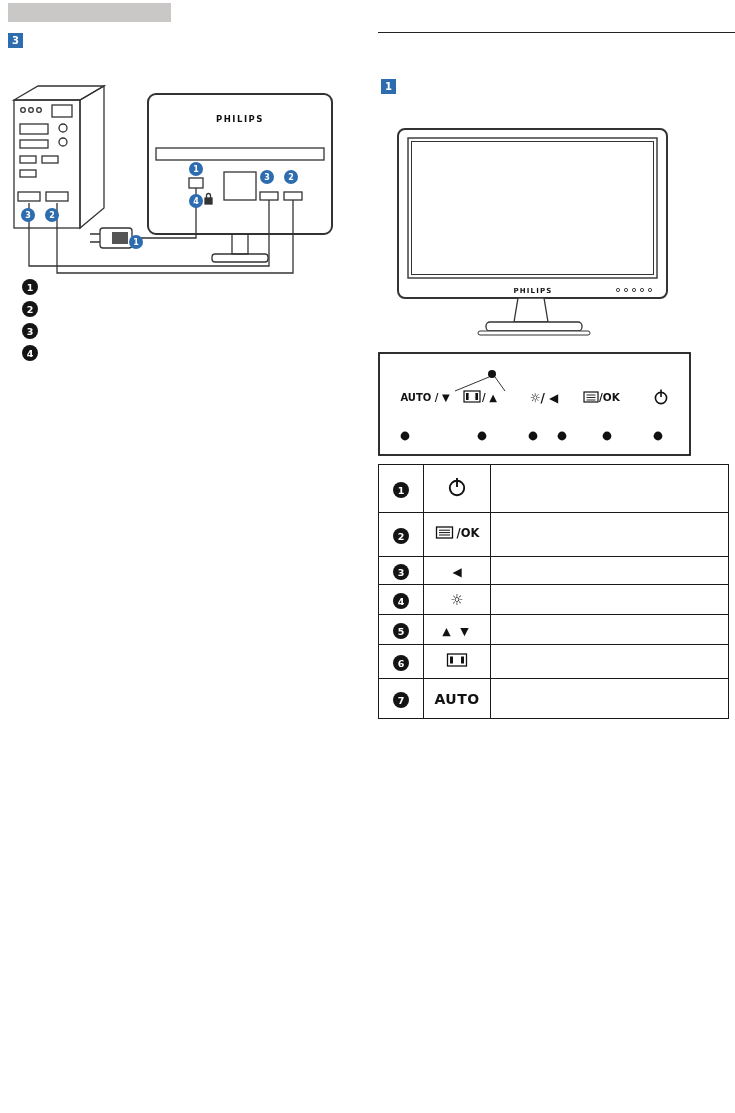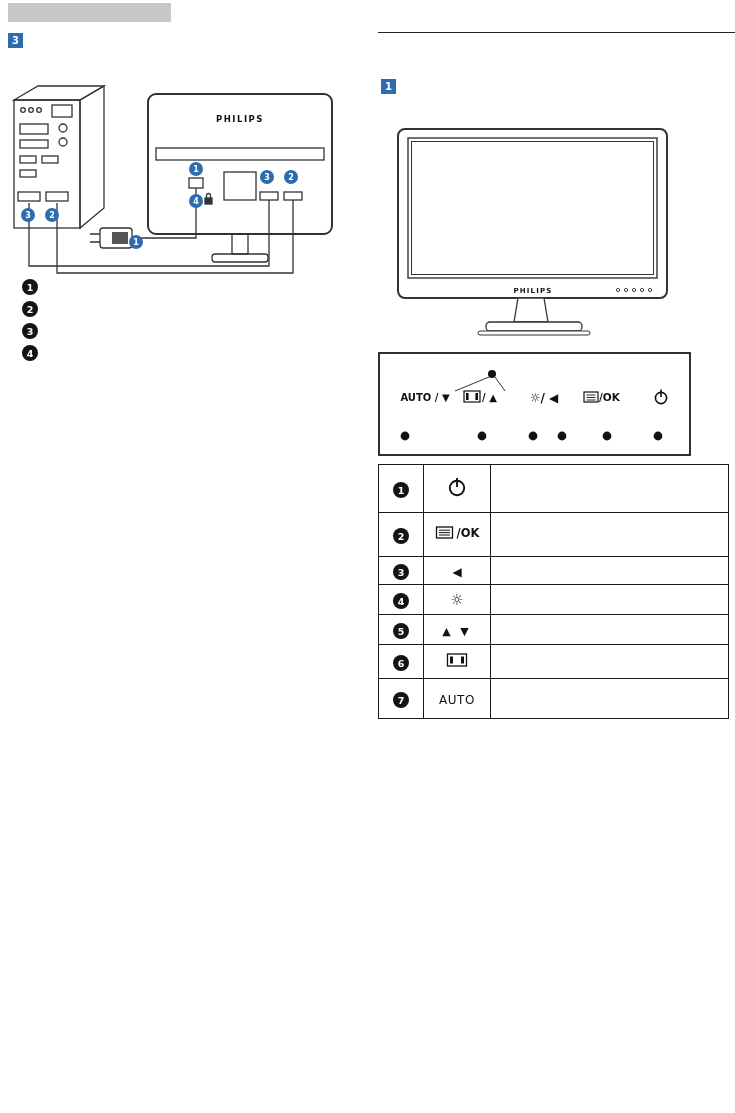--- a/index.html
+++ b/index.html
@@ -22,21 +22,21 @@
   .ctl-table{position:absolute;left:378px;top:464px;border-collapse:collapse;table-layout:fixed;width:350px;}
   .ctl-table td{border:1.4px solid #1a1a1a;padding:0;text-align:center;vertical-align:middle;}
   .ctl-table .c-desc{text-align:left;padding-left:8px;font-size:10px;color:#333;}
   .r1{height:48px;} .r2{height:44px;} .r3{height:28px;} .r4{height:30px;}
   .r5{height:30px;} .r6{height:34px;} .r7{height:40px;}
   .glyph-sm{font-size:12px;color:#111;}
   .glyph-bright{font-size:15px;color:#111;}
   .glyph-updown{font-size:11px;letter-spacing:3px;color:#111;}
   .icon-cell-wrap{display:inline-flex;align-items:center;gap:2px;}
   .ok-text{font-size:11.5px;font-weight:bold;color:#111;}
-  .auto-text{font-size:12px;font-weight:normal;letter-spacing:0.5px;color:#111;}
+  .auto-text{font-size:14px;font-weight:bold;letter-spacing:0.5px;color:#111;}
   svg{display:block;}
 </style>
 </head>
 <body>
 
 <div class="page">
 
   <div class="header-bar"></div>
 
   <div class="badge badge-connect">3</div>

